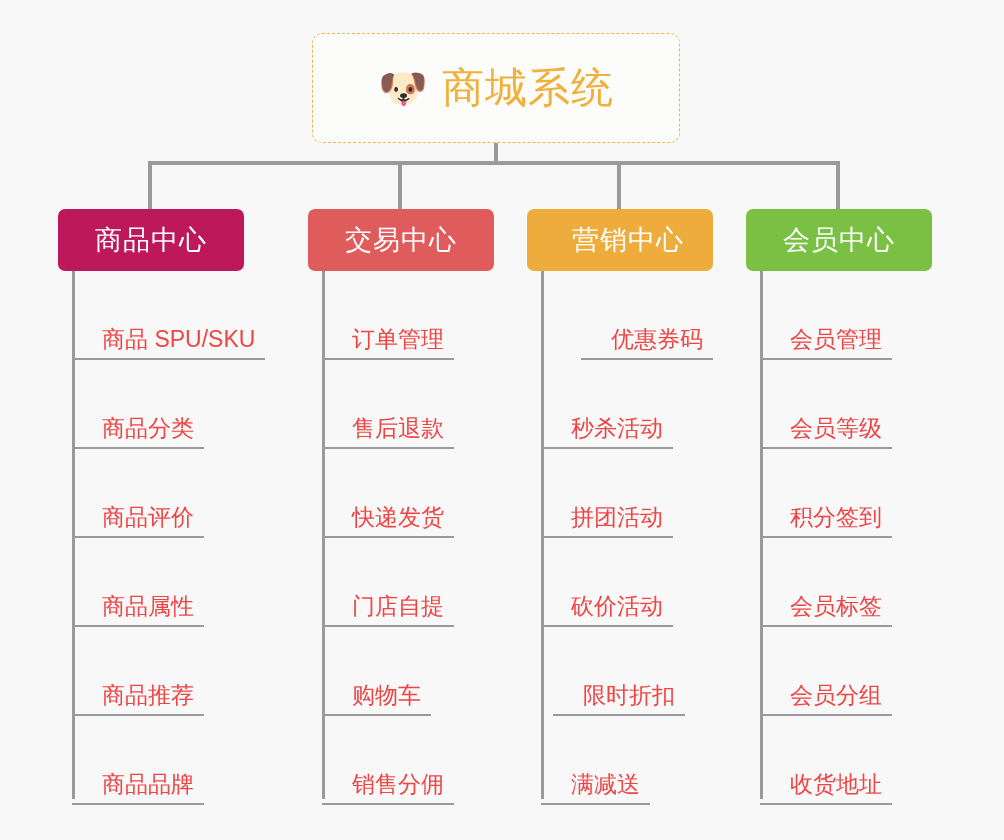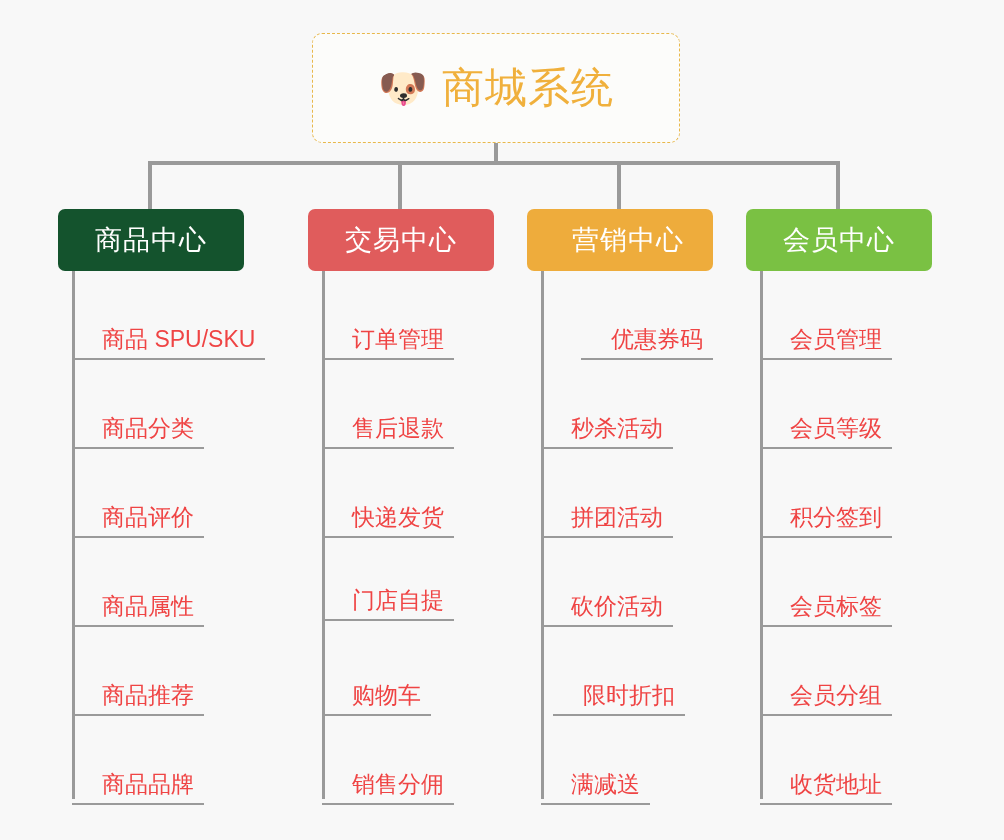--- a/index.html
+++ b/index.html
@@ -105,21 +105,21 @@
 
   <div id="connectors">
       <div class="conn conn-v" style="left: 494px; top: 143px; height: 22px;"></div>
       <div class="conn conn-h" style="left: 148px; top: 161px; width: 692px;"></div>
       <div class="conn conn-v" style="left: 148px; top: 161px; height: 48px;"></div>
       <div class="conn conn-v" style="left: 398px; top: 161px; height: 48px;"></div>
       <div class="conn conn-v" style="left: 617px; top: 161px; height: 48px;"></div>
       <div class="conn conn-v" style="left: 836px; top: 161px; height: 48px;"></div>
     </div>
   <div id="categories">
-      <div class="cat-box" style="left: 58px; top: 209px; width: 186px; background: #14532d; font-family: Liberation Serif, serif;">
+      <div class="cat-box" style="left: 58px; top: 209px; width: 186px; background: #be185d; font-family: Liberation Serif, serif;">
         <span>商品中心</span>
       </div>
       <div class="leaf-col" style="left: 72px; top: 271px; width: 240px; height: 534px;">
         <div class="leaf-rail" style="height: 528px;"></div>
         <div class="leaf-item" style="top: 0px;">
           <span class="leaf-label">商品 SPU/SKU</span>
         </div>
         <div class="leaf-item" style="top: 89px;">
           <span class="leaf-label">商品分类</span>
         </div>
@@ -143,21 +143,21 @@
         <div class="leaf-rail" style="height: 528px;"></div>
         <div class="leaf-item" style="top: 0px;">
           <span class="leaf-label">订单管理</span>
         </div>
         <div class="leaf-item" style="top: 89px;">
           <span class="leaf-label">售后退款</span>
         </div>
         <div class="leaf-item" style="top: 178px;">
           <span class="leaf-label">快递发货</span>
         </div>
-        <div class="leaf-item" style="top: 261px; align-items: flex-end;">
+        <div class="leaf-item" style="top: 267px; align-items: flex-end;">
           <span class="leaf-label">门店自提</span>
         </div>
         <div class="leaf-item" style="top: 356px;">
           <span class="leaf-label">购物车</span>
         </div>
         <div class="leaf-item" style="top: 445px;">
           <span class="leaf-label">销售分佣</span>
         </div>
       </div>
       <div class="cat-box" style="left: 527px; top: 209px; width: 186px; background: rgb(238, 172, 60); padding-left: 16px;">

